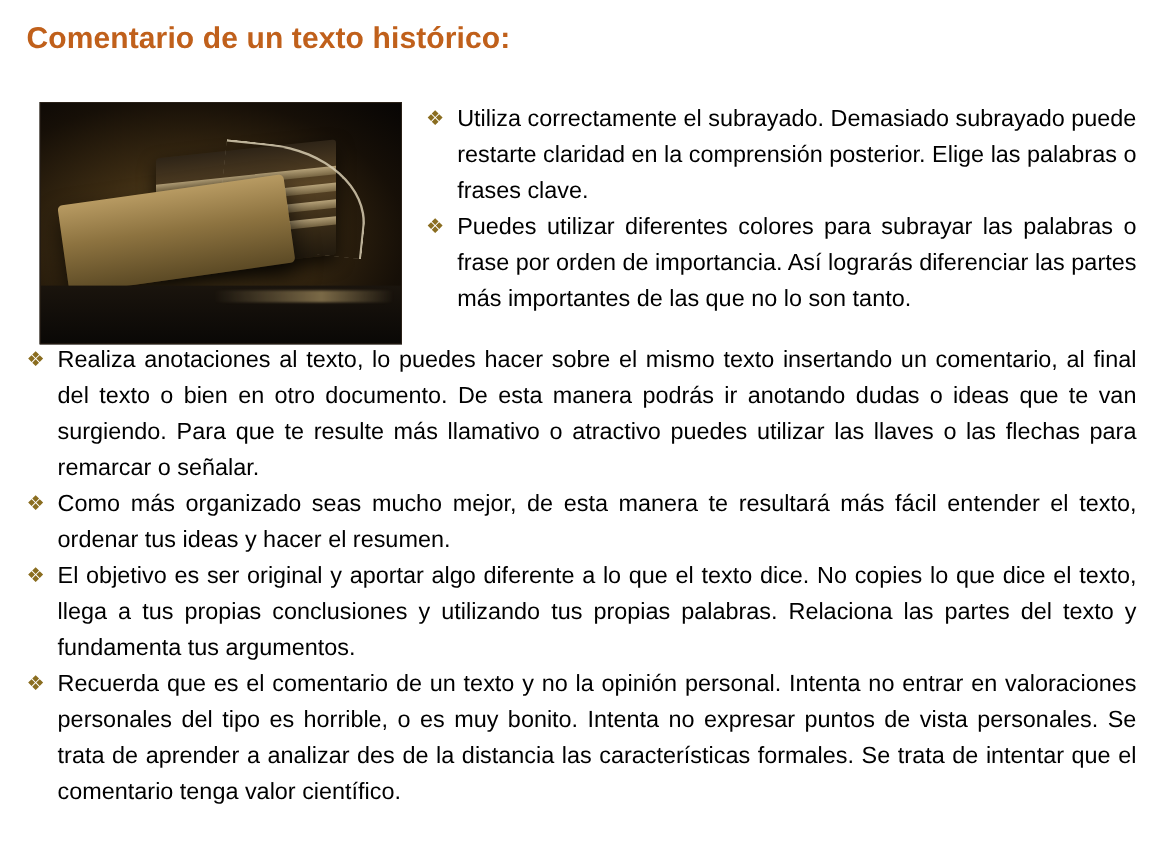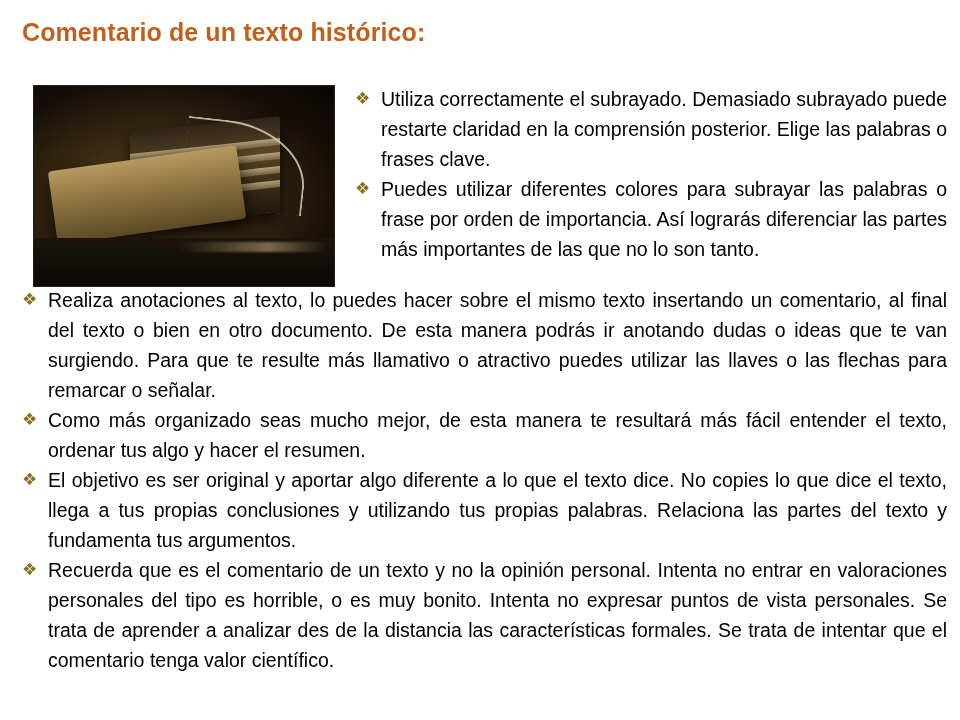--- a/index.html
+++ b/index.html
@@ -176,21 +176,21 @@
     </li>
   </ul>
 
   <ul class="bullets bottom-list">
     <li>
       <span class="marker">❖</span>
       <span>Realiza anotaciones al texto, lo puedes  hacer sobre el mismo texto insertando un comentario, al final del texto o bien en otro documento. De esta manera podrás ir anotando dudas o ideas que te van surgiendo. Para que te resulte más llamativo o atractivo puedes utilizar las llaves o las flechas para remarcar o señalar.</span>
     </li>
     <li>
       <span class="marker">❖</span>
-      <span>Como más organizado seas mucho mejor, de esta manera te resultará más fácil entender el texto, ordenar tus algo y hacer el resumen.</span>
+      <span>Como más organizado seas mucho mejor, de esta manera te resultará más fácil entender el texto, ordenar tus ideas y hacer el resumen.</span>
     </li>
     <li>
       <span class="marker">❖</span>
       <span>El objetivo es ser original y aportar algo diferente a lo que el texto dice. No copies lo que dice el texto, llega a tus propias conclusiones y utilizando tus propias palabras. Relaciona las partes del texto y fundamenta tus argumentos.</span>
     </li>
     <li>
       <span class="marker">❖</span>
       <span>Recuerda que es el comentario de un texto y no la opinión personal. Intenta no entrar en valoraciones personales del tipo es horrible, o es muy bonito. Intenta no expresar puntos de vista personales. Se trata de aprender a analizar des de la distancia las características formales. Se trata de intentar que el comentario tenga valor científico.</span>
     </li>
   </ul>

